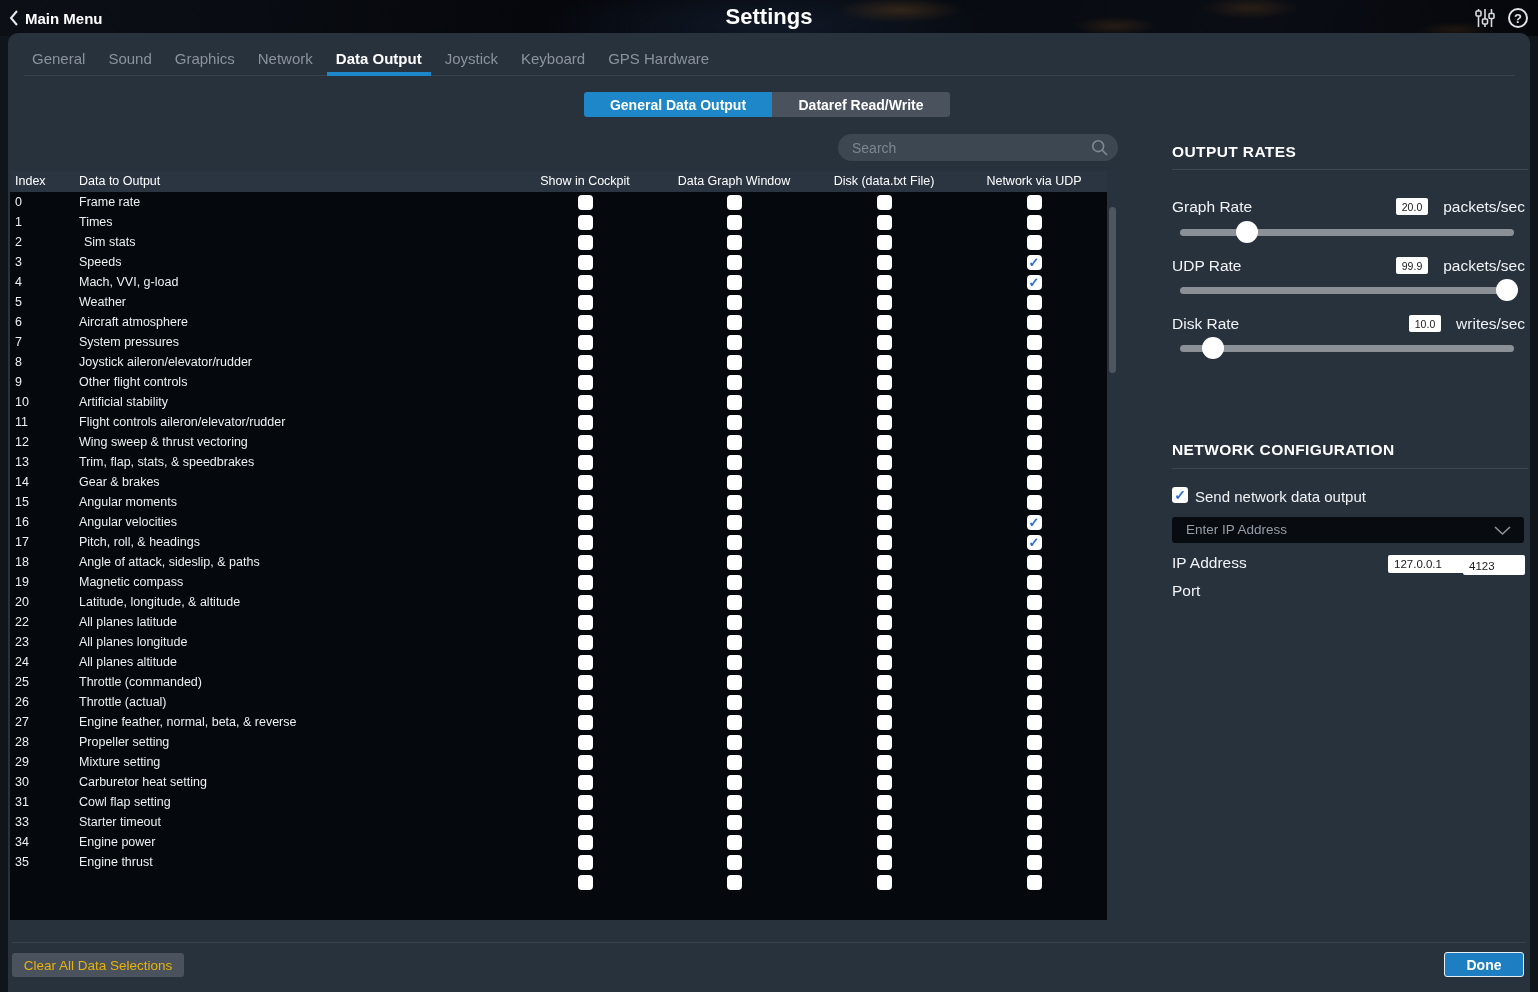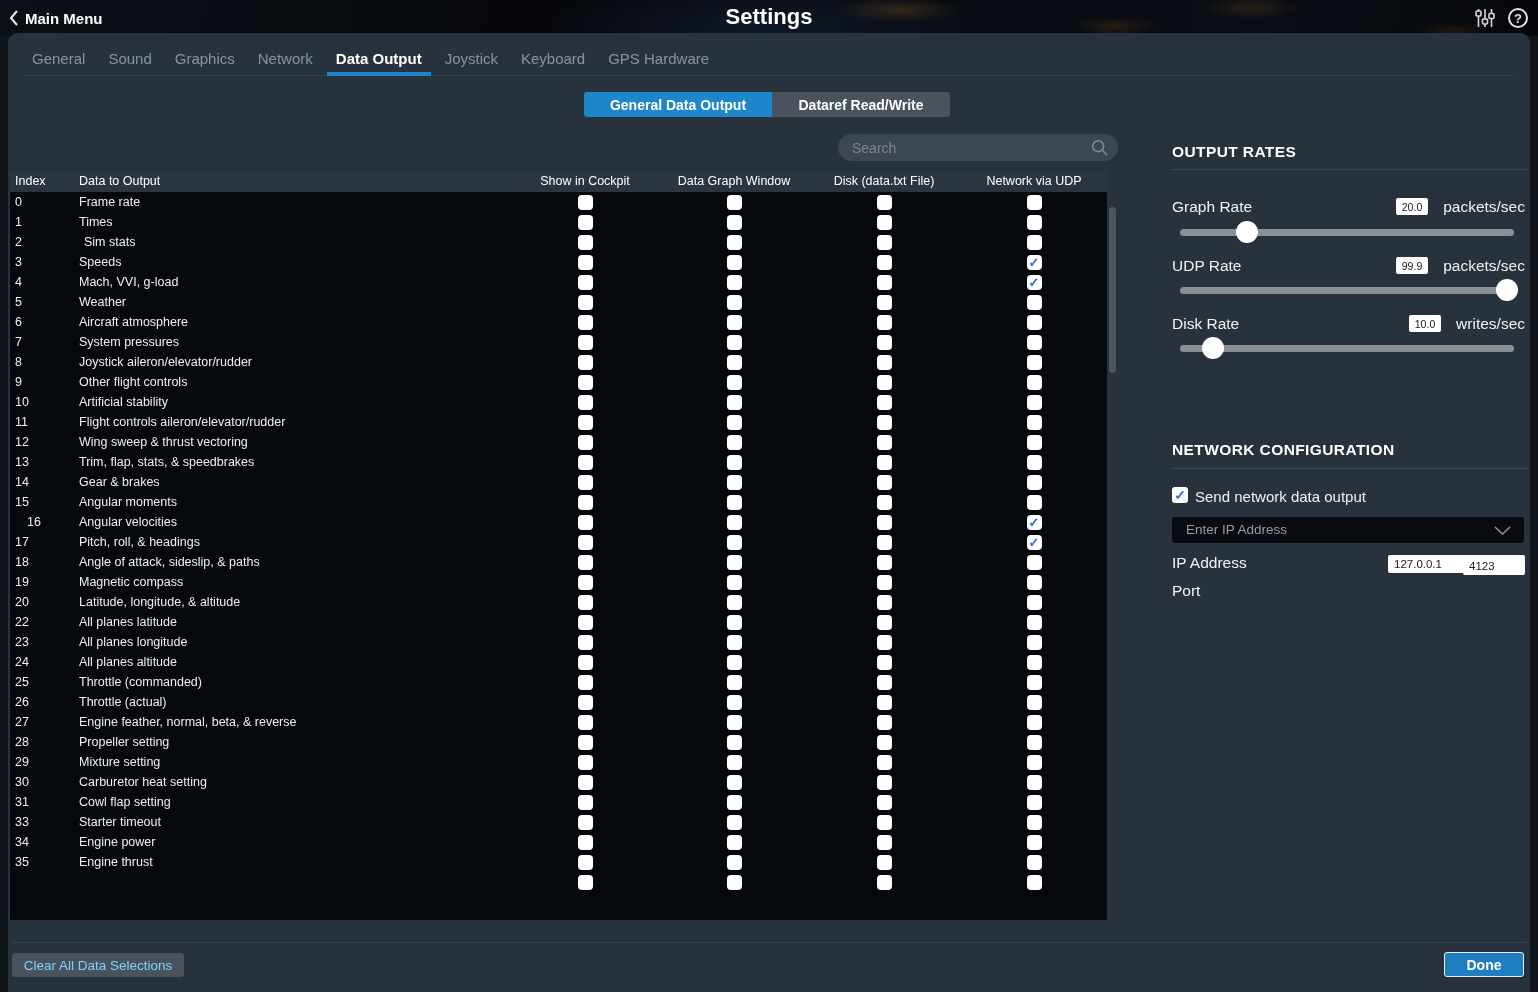--- a/index.html
+++ b/index.html
@@ -80,21 +80,21 @@
   .ip-dropdown{position:absolute;left:8px;top:484px;width:352px;height:26px;background:#080c11;border-radius:3px;cursor:pointer;}
   .ip-dropdown .ph{position:absolute;left:14px;top:0;line-height:26px;font-size:13.5px;color:#959da6;}
   .ip-dropdown svg{position:absolute;right:13px;top:9px;}
   .field-label{position:absolute;left:8px;font-size:15.5px;color:#f1f3f5;height:16px;line-height:16px;}
   .text-field{position:absolute;height:18px;border:none;border-radius:2px;background:#fff;color:#1a1a1a;
     font-size:11.5px;font-family:"Liberation Sans",sans-serif;padding:0 0 0 6px;}
 
   
   .footer-divider{position:absolute;left:4px;right:4px;top:909px;height:1px;background:#39434e;}
   .clear-btn{position:absolute;left:4px;top:920px;width:172px;height:24px;background:#49525d;border:none;
-    border-radius:3px;color:#7dd3fc;font-size:13.5px;font-family:"Liberation Sans",sans-serif;cursor:pointer;}
+    border-radius:3px;color:#eab308;font-size:13.5px;font-family:"Liberation Sans",sans-serif;cursor:pointer;}
   .done-btn{position:absolute;left:1436px;top:919px;width:80px;height:25px;background:#1d7fc2;
     border:1.5px solid #e9eef2;border-radius:3px;color:#fff;font-size:14px;font-weight:700;
     font-family:"Liberation Sans",sans-serif;cursor:pointer;}
 </style>
 </head>
 <body>
 
 <div class="topbar">
   <div class="back">
     <svg width="12" height="20" viewBox="0 0 12 20">
@@ -276,21 +276,21 @@
       </div>
       <div class="trow">
         <span style="left: 5px;">15</span>
         <span style="left: 69px;">Angular moments</span>
         <div class="cb" style="left: 567.5px;"></div>
         <div class="cb" style="left: 716.5px;"></div>
         <div class="cb" style="left: 866.5px;"></div>
         <div class="cb" style="left: 1016.5px;"></div>
       </div>
       <div class="trow">
-        <span style="left: 5px; margin-left: 12px;">16</span>
+        <span style="left: 5px;">16</span>
         <span style="left: 69px;">Angular velocities</span>
         <div class="cb" style="left: 567.5px;"></div>
         <div class="cb" style="left: 716.5px;"></div>
         <div class="cb" style="left: 866.5px;"></div>
         <div class="cb checked" style="left: 1016.5px;"></div>
       </div>
       <div class="trow">
         <span style="left: 5px;">17</span>
         <span style="left: 69px;">Pitch, roll, &amp; headings</span>
         <div class="cb" style="left: 567.5px;"></div>

